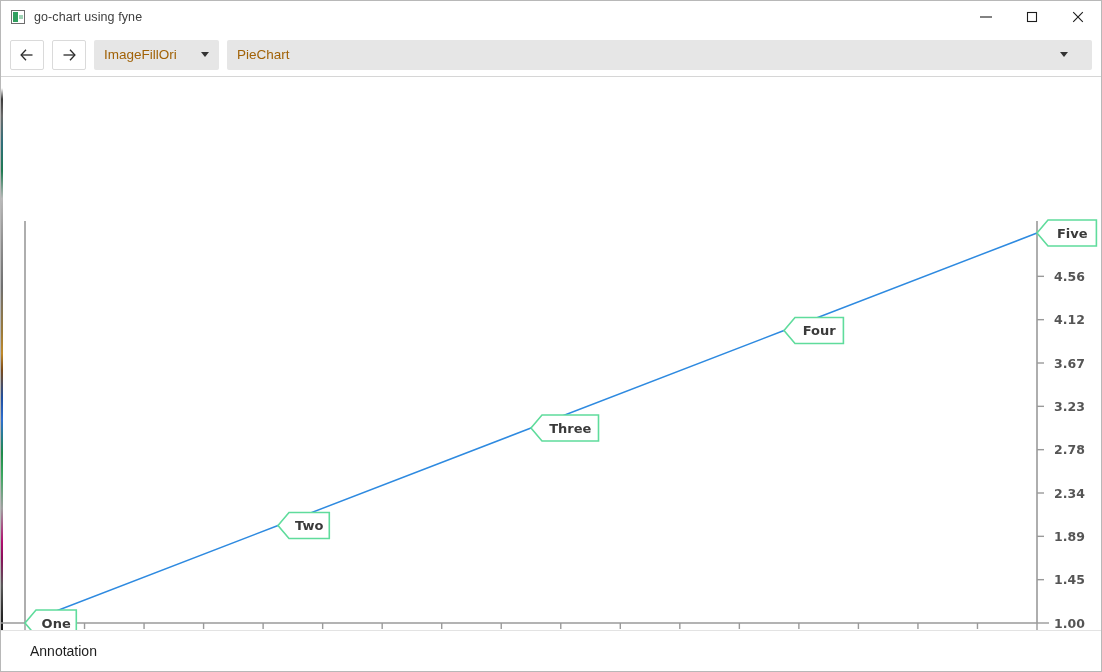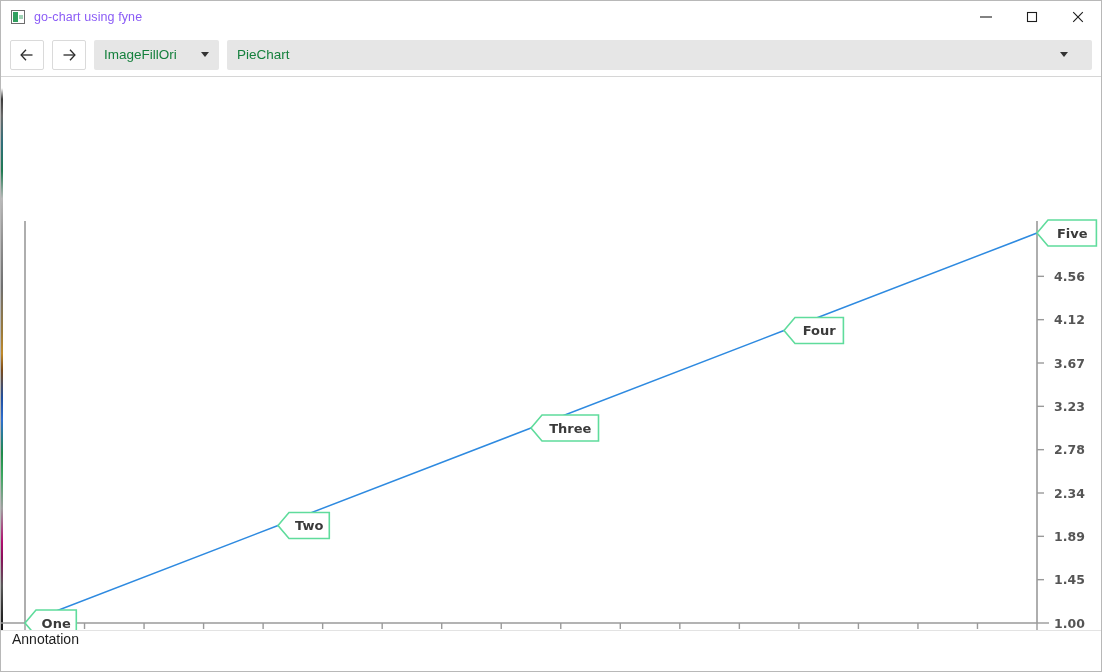--- a/index.html
+++ b/index.html
@@ -51,21 +51,21 @@
   }
   .app-icon::after {
     content: "";
     position: absolute;
     left: 7px; top: 4px;
     width: 4px; height: 4px;
     background: #9fd3b5;
   }
   .title-text {
     font-size: 12.5px;
-    color: #8b5cf6;
+    color: #404040;
     letter-spacing: 0.1px;
   }
   .win-controls {
     position: absolute;
     right: 0; top: 0;
     height: 32px;
     display: flex;
   }
   .win-btn {
     width: 46px; height: 32px;
@@ -105,21 +105,21 @@
     border: none;
     border-radius: 2px;
     display: flex;
     align-items: center;
     padding: 0 10px;
     gap: 10px;
     position: relative;
   }
   .select-label {
     font-size: 13.5px;
-    color: #15803d;
+    color: #a16207;
     white-space: nowrap;
   }
   .select-chart { width: 125px; }
   .select-chart .select-label { flex: 1; }
   .select-type { flex: 1; padding-right: 24px; }
   .select-type .select-label { flex: 1; }
   .caret {
     width: 0; height: 0;
     border-left: 4.5px solid transparent;
     border-right: 4.5px solid transparent;
@@ -154,21 +154,22 @@
       #a0a0a0 78%, #b01070 84%,
       #8a0f5a 87%, #5a5a5a 92%,
       #2a2a2a 97%, #141414 100%);
   }
 
   
   .footer {
     flex: 0 0 41px;
     border-top: 1px solid #e3e3e3;
     display: flex;
-    padding-left: 11px;
+    align-items: center;
+    padding-left: 29px;
     background: #ffffff;
   }
   .footer-text {
     font-size: 14px;
     color: #1d1d1d;
   }
 
   .tick-label {
     font-family: "DejaVu Sans", sans-serif;
     font-size: 12.5px;

